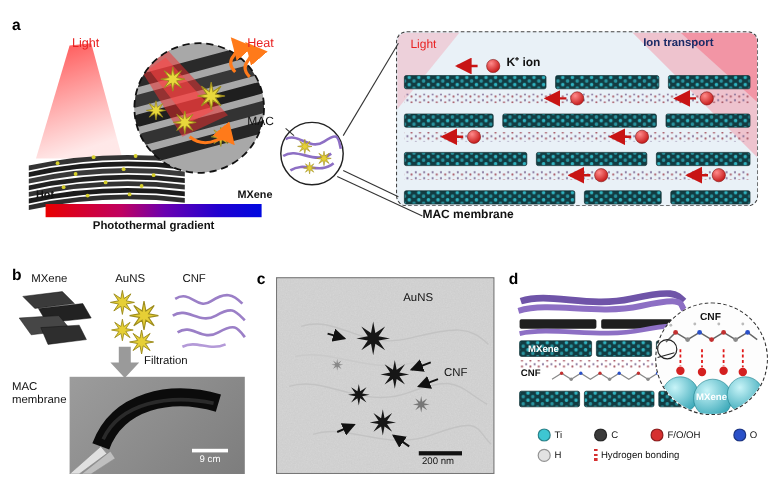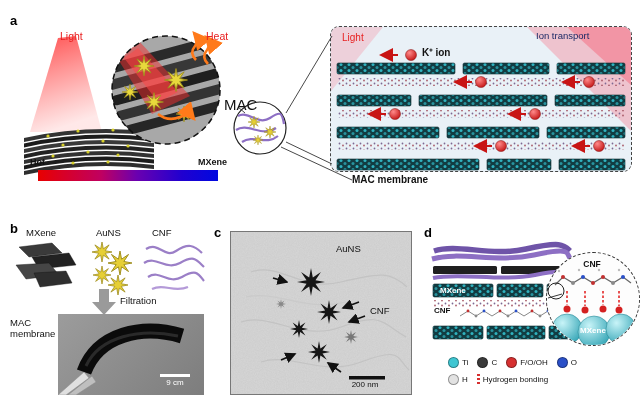--- a/index.html
+++ b/index.html
@@ -2,37 +2,37 @@
 <html><head>
 <meta charset="utf-8">
 <style>
   html,body{margin:0;padding:0;background:#fff;}
   #fig{position:relative;width:640px;height:405px;background:#fff;overflow:hidden;
        font-family:"Liberation Sans",sans-serif;color:#111;}
   .abs{position:absolute;}
   .lbl{position:absolute;font-size:9.5px;line-height:1.15;color:#111;z-index:10;white-space:nowrap;}
   .panel-letter{font-size:13px;font-weight:bold;color:#000;}
   .red{color:#e82020;font-weight:normal;}
-  .navy{color:#1b2a66;font-weight:normal;}
+  .navy{color:#1b2a66;font-weight:bold;}
   .bold{font-weight:bold;}
   .white{color:#fff;}
   .wrap{white-space:normal;}
   .center{text-align:center;}
   #inset-a{left:330px;top:26px;width:300px;height:144px;border:1.6px dashed #444;
            border-radius:9px;background:#e9f1f7;overflow:hidden;z-index:2;}
   #photo-b{left:58px;top:314px;width:146px;height:81px;
            background:linear-gradient(135deg,#9c9c9c,#7d7d7d);overflow:hidden;z-index:1;}
   #tem-c{left:230px;top:231px;width:182px;height:164px;background:#d6d6d6;
          border:1px solid #777;overflow:hidden;z-index:1;box-sizing:border-box;}
   #zoom-d{left:546px;top:252px;width:92px;height:92px;border-radius:50%;
           border:1.6px dashed #333;background:#fdfdfd;overflow:hidden;z-index:3;}
   #grad-bar{left:38px;top:170px;width:180px;height:11px;z-index:1;
             background:linear-gradient(to right,#e80000 0%,#c00060 35%,#6a00b0 55%,#2000d0 80%,#0008e0 100%);}
   .legend{z-index:10;font-size:8px;color:#111;}
-  .lrow{display:flex;align-items:center;gap:9px;margin-bottom:6px;}
+  .lrow{display:flex;align-items:center;gap:27px;margin-bottom:6px;}
   .litem{display:flex;align-items:center;gap:3px;}
   .dot{display:inline-block;width:9px;height:9px;border-radius:50%;border:0.5px solid rgba(0,0,0,.35);}
   .hbond{display:inline-block;width:3px;height:11px;
          background:repeating-linear-gradient(to bottom,#d63030 0 2px,transparent 2px 4px);}
   svg{position:absolute;overflow:visible;}
 </style>
 </head>
 <body>
 
 <div id="fig">
@@ -373,23 +373,24 @@
     <line x1="562" y1="294" x2="548" y2="298" stroke="#222" stroke-width="0.9"></line>
   </svg>
 
   <div class="lbl panel-letter" style="left:10px;top:14px">a</div>
   <div class="lbl panel-letter" style="left:10px;top:222px">b</div>
   <div class="lbl panel-letter" style="left:214px;top:226px">c</div>
   <div class="lbl panel-letter" style="left:424px;top:226px">d</div>
 
   <div class="lbl red" style="left:60px;top:30px;font-size:10.5px">Light</div>
   <div class="lbl red" style="left:206px;top:30px;font-size:10.5px">Heat</div>
-  <div class="lbl" style="left:224px;top:96px;font-size:15px">MAC</div>
+  <div class="lbl" style="left:206px;top:96px;font-size:10px">MAC</div>
   <div class="lbl bold" style="left:30px;top:157px;font-size:9px">Hot</div>
   <div class="lbl bold" style="left:198px;top:157px;font-size:9px">MXene</div>
+  <div class="lbl bold center" style="left:38px;top:184px;width:180px;font-size:9.5px">Photothermal gradient</div>
   <div class="lbl red" style="left:342px;top:32px;font-size:10px">Light</div>
   <div class="lbl bold" style="left:422px;top:47px;font-size:10px">K⁺ ion</div>
   <div class="lbl navy" style="left:536px;top:31px;font-size:9.5px">Ion transport</div>
   <div class="lbl bold" style="left:352px;top:174px;font-size:10px">MAC membrane</div>
 
   <div class="lbl" style="left:26px;top:228px">MXene</div>
   <div class="lbl" style="left:96px;top:228px">AuNS</div>
   <div class="lbl" style="left:152px;top:228px">CNF</div>
   <div class="lbl" style="left:120px;top:296px">Filtration</div>
   <div class="lbl wrap" style="left:10px;top:318px;width:46px">MAC membrane</div>

